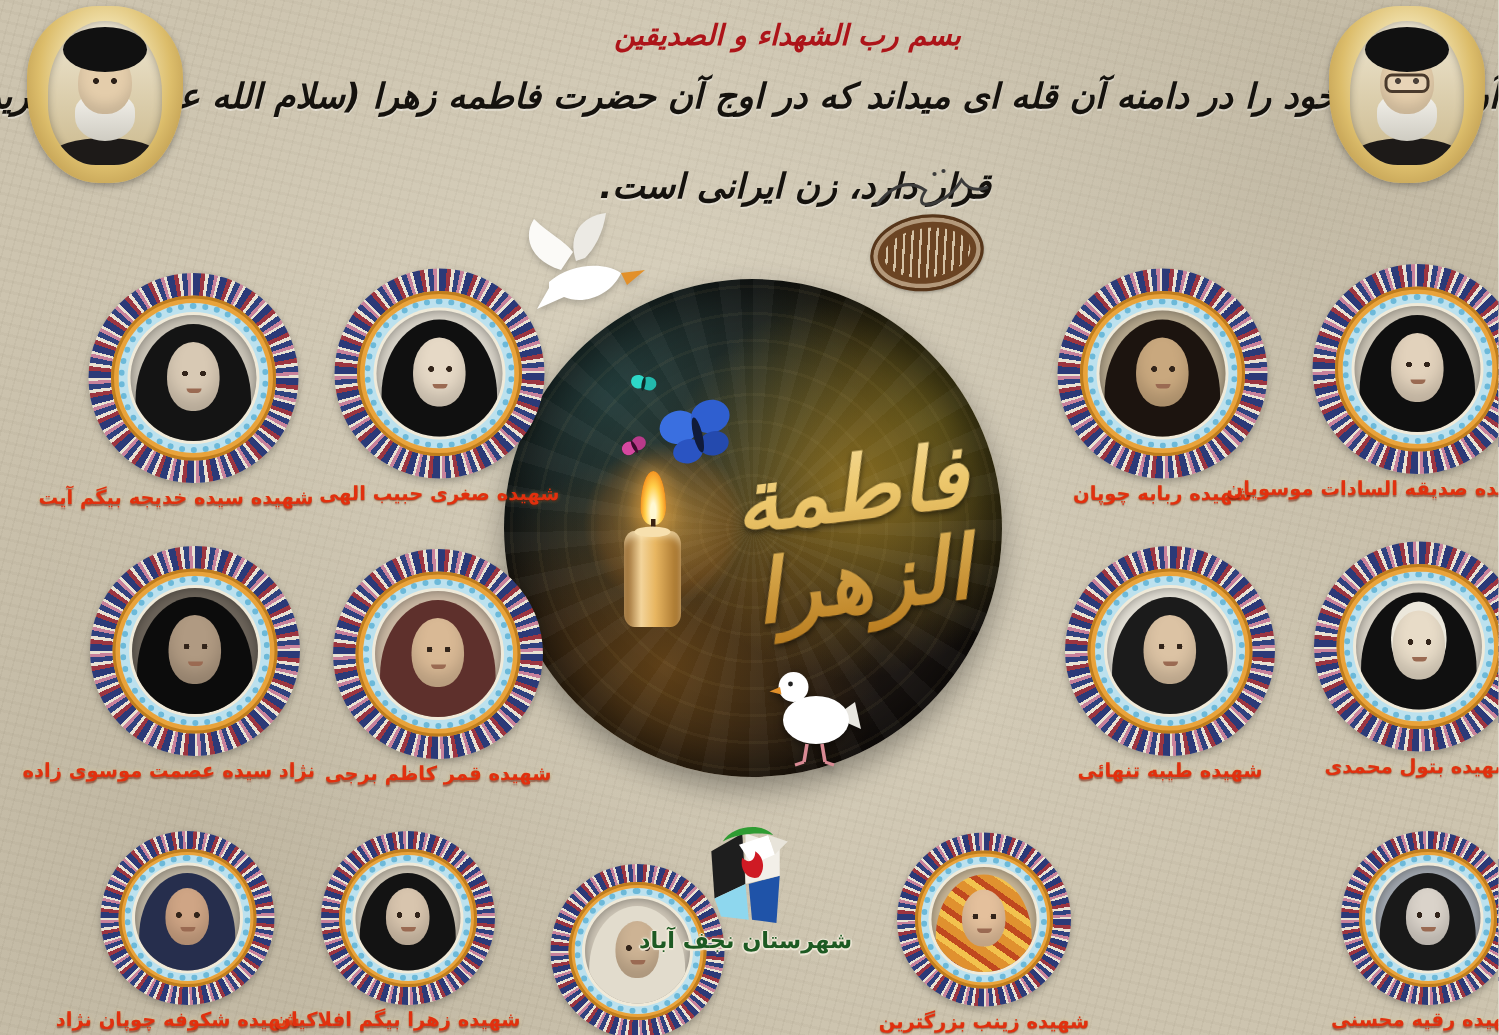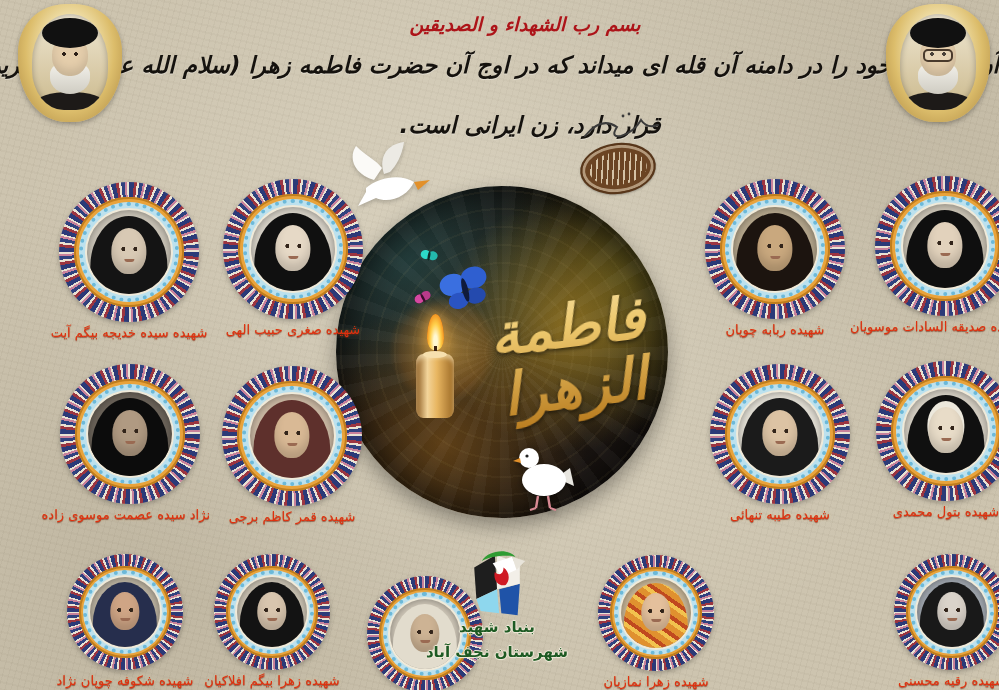--- a/index.html
+++ b/index.html
@@ -114,21 +114,21 @@
   .scarf{position:absolute;left:50%;top:7%;transform:translateX(-50%);width:92%;height:120%;
     border-radius:50% 50% 40% 40%;background:var(--scarf,#161616);}
   .face{position:absolute;left:50%;top:21%;transform:translateX(-50%);width:42%;height:55%;
     border-radius:50% 50% 46% 46%;background:var(--skin,#dcc6ab);
     box-shadow:inset 0 -8px 10px rgba(0,0,0,.16);}
   .face::before{content:'';position:absolute;left:50%;top:42%;transform:translateX(-50%);width:20px;height:4px;
     background:radial-gradient(circle 2px at 4px 2px,#32241a 95%,transparent),
                radial-gradient(circle 2px at 16px 2px,#32241a 95%,transparent);}
   .face::after{content:'';position:absolute;left:50%;top:68%;transform:translateX(-50%);
     width:10px;height:3px;border-radius:0 0 8px 8px;background:#9a6a52;}
-  .mname{display:block;margin-top:3px;font-size:13px;font-weight:normal;color:#e1300e;white-space:nowrap;
+  .mname{display:block;margin-top:3px;font-size:13px;font-weight:bold;color:#e1300e;white-space:nowrap;
     text-shadow:0 1px 1px rgba(96,12,0,.55),0 0 3px rgba(255,220,120,.35);}
 
   
   .v1{--pbg:#cbc5b8;--scarf:#141414;--skin:#d8c9b4;}
   .v2{--pbg:#d8d3c8;--scarf:#101010;--skin:#e6d9c6;}
   .v3{--pbg:#b5a78d;--scarf:#1c140f;--skin:#c9a87e;}
   .v4{--pbg:#ccc5b6;--scarf:#0f0f0f;--skin:#e2d2bc;}
   .v5{--pbg:#6c645a;--scarf:#0c0c0c;--skin:#b09a82;}
   .v6{--pbg:#cbb9a4;--scarf:#5e302c;--skin:#d9b995;}
   .v7{--pbg:#e4e0d6;--scarf:#1b1b1b;--skin:#dcc3a4;}
@@ -384,21 +384,21 @@
   <figure class="martyr r3 m12 v12">
     <div class="mframe">
       <div class="spikes"></div>
       <div class="ring-orange"></div>
       <div class="ring-blue"></div>
       <div class="photo">
         <div class="scarf"></div>
         <div class="face"></div>
       </div>
     </div>
-    <figcaption class="mname" dir="rtl">شهیده زهرا نمازیان</figcaption>
+    <figcaption class="mname" dir="rtl">شهیده زینب بزرگترین</figcaption>
   </figure>
 
 
   <figure class="martyr r3 m14 v14">
     <div class="mframe">
       <div class="spikes"></div>
       <div class="ring-orange"></div>
       <div class="ring-blue"></div>
       <div class="photo">
         <div class="scarf"></div>
@@ -412,17 +412,16 @@
     <polygon points="9,18 28,7 30,38 11,47" fill="#1e1e1e"></polygon>
     <polygon points="11,47 30,38 32,60 15,58" fill="#8ed7ee"></polygon>
     <polygon points="32,38 51,33 49,62 34,60" fill="#1f53a8"></polygon>
     <polygon points="30,7 51,14 51,33 30,38" fill="#f2efe8"></polygon>
     <path d="M16 12 C22 2 40 0 47 8 C40 6 24 7 16 12 Z" fill="#2f9c33"></path>
     <path d="M26 14 L44 8 L48 20 L34 26 Z" fill="#ffffff"></path>
     <path d="M44 8 L56 12 L48 20 Z" fill="#e8e4da"></path>
     <path d="M28 22 C26 30 32 36 38 34 C42 30 42 22 36 18 C36 24 32 26 28 22 Z" fill="#cf1a24"></path>
   </svg>
   <div class="org-lines">
-    <span class="org-line" dir="rtl">بنیاد شهید</span>
     <span class="org-line" dir="rtl">شهرستان نجف آباد</span>
   </div>
 
 </div>
 
 </body></html>

